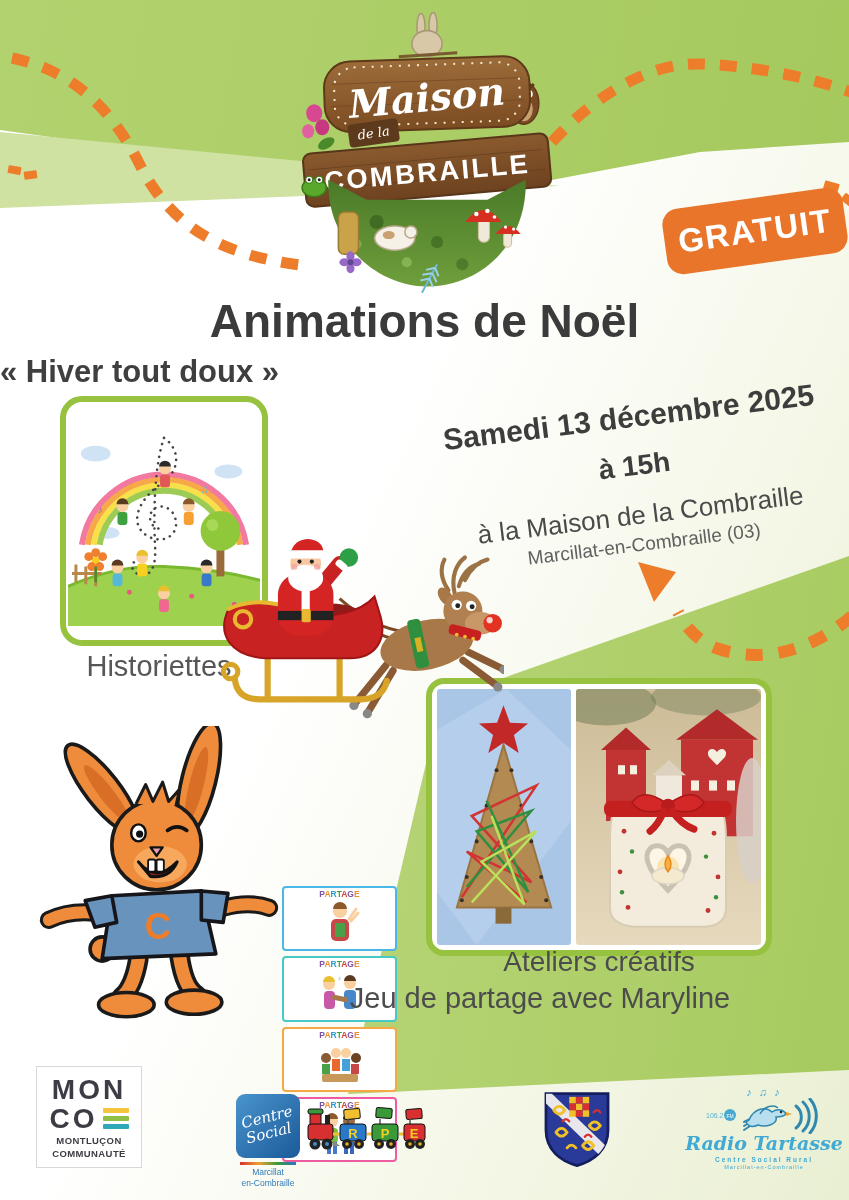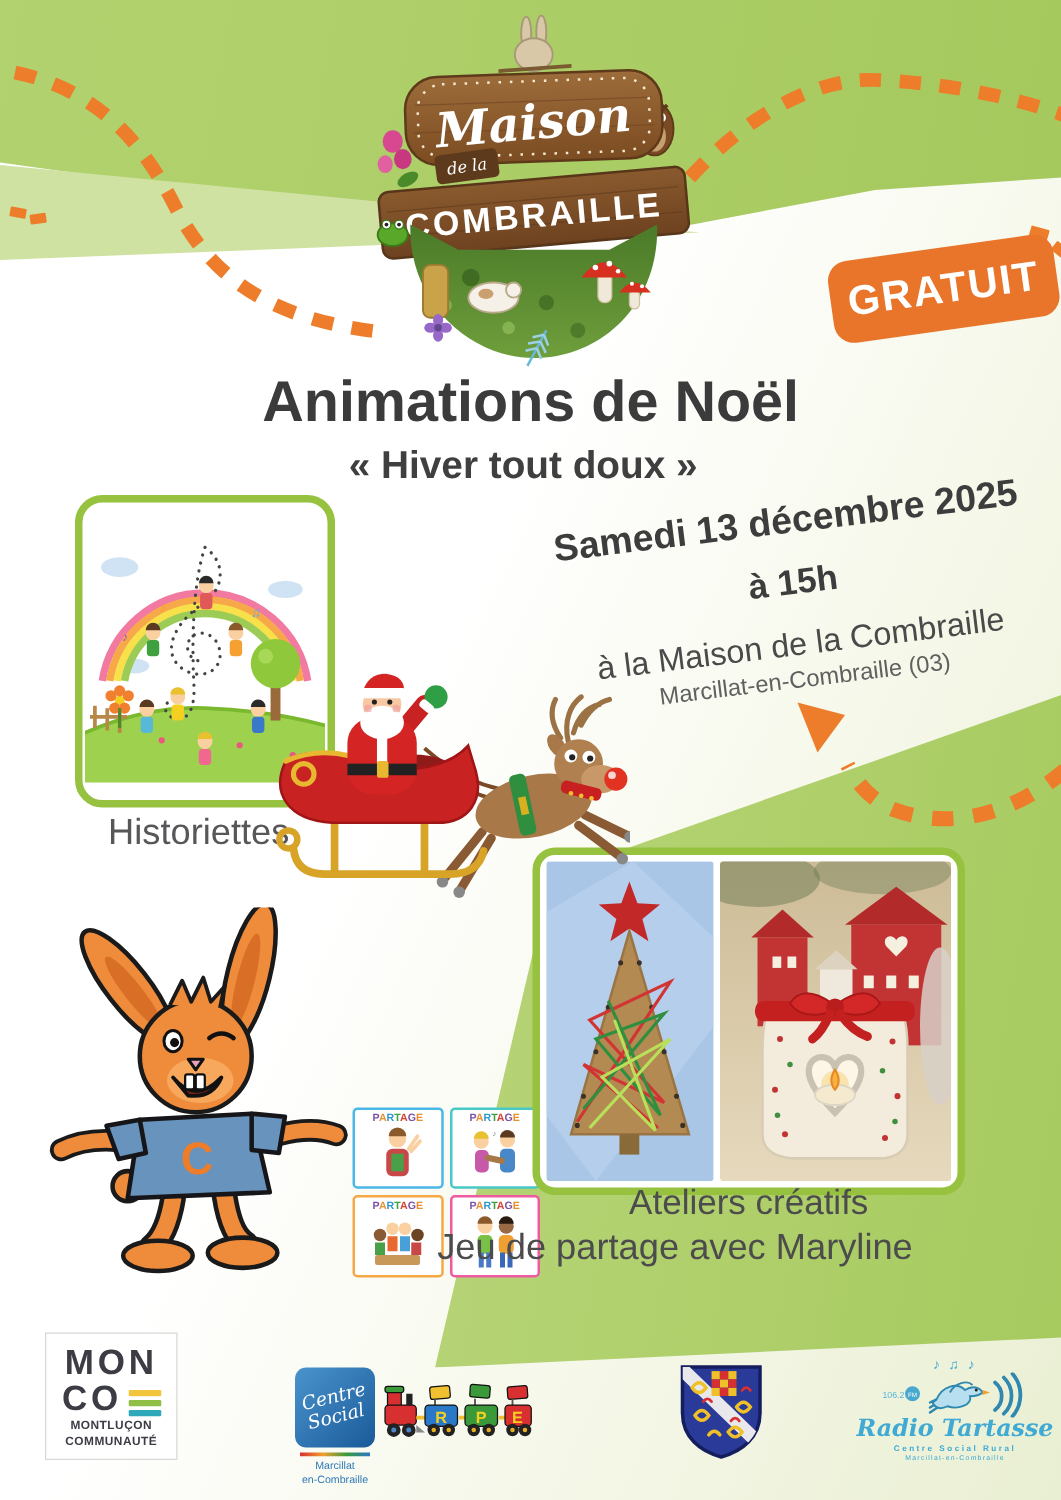--- a/index.html
+++ b/index.html
@@ -13,49 +13,49 @@
     clip-path:polygon(0px 132px,560px 186px,0px 208px);}
   .slab-bottom{background:linear-gradient(100deg,#d2e3a0 0%,#b7d477 45%,#a6ca5e 100%);
     clip-path:polygon(441px 700px,849px 556px,849px 1070px,348px 1094px);}
   .deco-svg{position:absolute;inset:0;z-index:3;pointer-events:none;}
   .abs{position:absolute;box-sizing:border-box;}
   .z{z-index:4;}
   .badge{left:664px;top:198px;width:182px;height:66px;background:#e8752a;border-radius:16px;
     transform:rotate(-8deg);display:flex;align-items:center;justify-content:center;
     color:#fff;font-size:33px;font-weight:800;letter-spacing:1.5px;z-index:5;}
   .title{left:0;right:0;top:294px;text-align:center;font-size:46px;font-weight:800;color:#3b3b3b;z-index:5;}
-  .subtitle{left:0;right:12px;top:354px;text-align:center;font-size:31px;font-weight:800;color:#3f3f3f;z-index:5;}
+  .subtitle{left:0;right:12px;top:354px;font-size:31px;font-weight:800;color:#3f3f3f;z-index:5;}
   .datebox{left:432px;top:400px;width:408px;transform:rotate(-7deg);text-align:center;z-index:5;color:#3d3d3d;}
   .datebox .d1{font-size:30px;font-weight:800;}
   .datebox .d2{font-size:28px;font-weight:800;margin-top:16px;}
   .datebox .d3{font-size:26px;font-weight:400;color:#4a4a4a;margin-top:18px;}
   .datebox .d4{font-size:19px;font-weight:400;color:#606060;margin-top:3px;}
   .story-card{left:60px;top:396px;width:208px;height:250px;background:#fff;border:6px solid #96c23f;
     border-radius:22px;padding:2px;z-index:5;}
   .story-label{left:40px;top:648px;width:238px;text-align:center;font-size:29px;color:#57575a;line-height:1.3;z-index:5;}
   .santa{left:206px;top:536px;width:298px;height:192px;z-index:6;}
   .rabbit{left:32px;top:726px;width:254px;height:296px;z-index:5;}
   .crafts-frame{left:426px;top:678px;width:346px;height:278px;background:#fff;border:6px solid #96c23f;
     border-radius:18px;padding:5px;display:flex;gap:5px;z-index:5;}
   .photo{height:100%;overflow:hidden;border-radius:3px;}
   .photo svg{display:block;width:100%;height:100%;}
   .photo-tree{width:134px;flex:0 0 auto;}
   .photo-candle{flex:1;}
   .crafts-label{left:426px;top:946px;width:346px;text-align:center;font-size:28px;color:#4c4c4c;z-index:5;}
   .game-label{left:318px;top:982px;width:444px;text-align:center;font-size:29px;color:#4c4c4c;z-index:5;}
   .contact{left:0;right:0;top:1034px;text-align:center;font-size:28px;font-weight:800;color:#383838;z-index:5;}
-  .partage-grid{left:282px;top:886px;width:150px;display:grid;grid-template-columns:1fr 1fr;gap:5px;z-index:5;}
+  .partage-grid{left:282px;top:886px;width:115px;display:grid;grid-template-columns:1fr;gap:5px;z-index:5;}
   .pcard{background:#fff;border-radius:4px;padding:2px 1px;display:flex;flex-direction:column;align-items:center;}
   .pword{font-size:8.5px;font-weight:800;line-height:1.1;letter-spacing:0;}
   .logo-maison{left:286px;top:10px;width:282px;height:288px;z-index:5;}
   
   .monco{left:36px;top:1066px;width:106px;height:102px;background:#fff;border:1px solid #d8d8d8;
     display:flex;flex-direction:column;align-items:center;justify-content:center;z-index:5;color:#3c3c44;}
   .monco .big{font-size:28px;font-weight:800;letter-spacing:3px;line-height:1.05;}
-  .monco .co-row{display:flex;align-items:flex-end;gap:5px;}
+  .monco .co-row{display:flex;align-items:center;gap:5px;}
   .monco .bars{display:flex;flex-direction:column;gap:3px;}
   .monco .bars span{width:26px;height:5px;border-radius:1px;display:block;}
   .monco .small{font-size:9.5px;font-weight:700;letter-spacing:.4px;margin-top:2px;}
   .csocial{left:230px;top:1094px;width:76px;text-align:center;z-index:5;}
   .csocial .box{width:64px;height:64px;margin:0 auto;border-radius:9px;
     background:linear-gradient(135deg,#4a94cc,#1a5a9a);display:flex;flex-direction:column;
     align-items:center;justify-content:center;color:#fff;
     font-family:"DejaVu Serif",serif;font-style:italic;font-size:15px;transform:rotate(0deg);}
   .csocial .box div{transform:rotate(-7deg);line-height:1.05;}
   .csocial .strip{width:56px;height:3px;margin:4px auto 2px;

